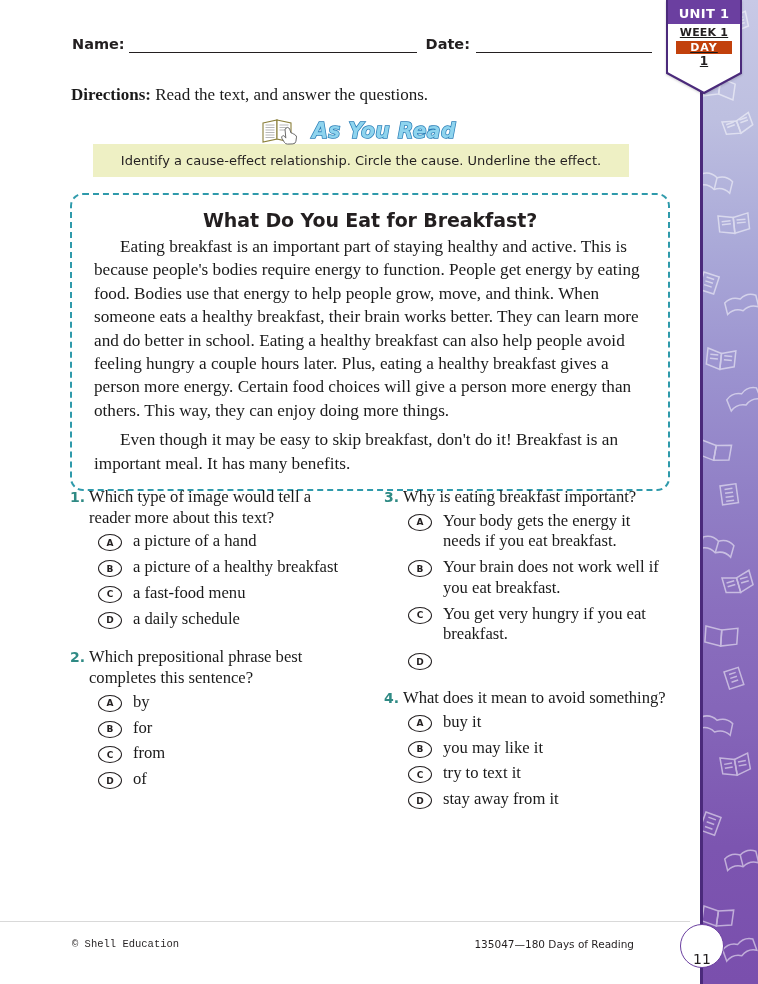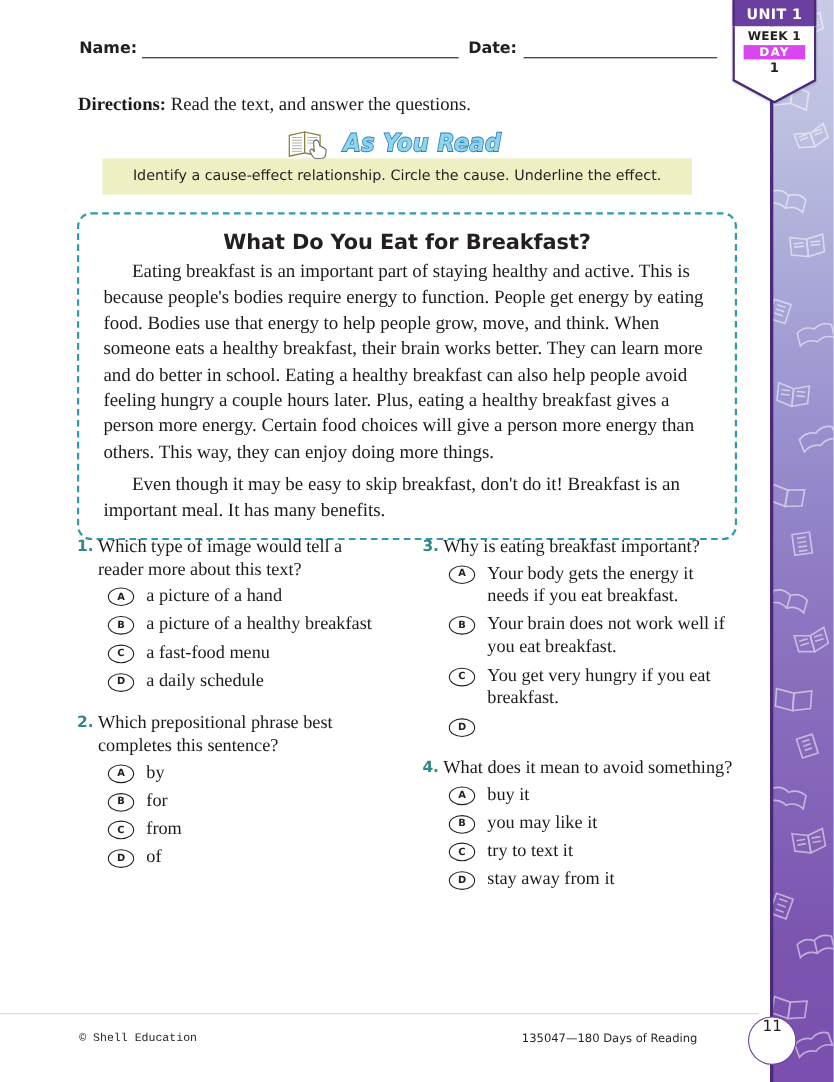--- a/index.html
+++ b/index.html
@@ -79,31 +79,32 @@
     color: #ffffff;
     letter-spacing: .3px;
     line-height: 1;
   }
   #unit-tag .white-mid {
     background: #ffffff;
     border-left: 2px solid #4b2a7b;
     border-right: 2px solid #4b2a7b;
     text-align: center;
     padding: 3px 0 2px;
+    text-decoration: underline;
   }
   #unit-tag .week-label {
     font-family: "DejaVu Sans", sans-serif;
     font-weight: bold;
     font-size: 11px;
     color: #231f20;
     letter-spacing: .2px;
     line-height: 1.15;
   }
   #unit-tag .day-bar {
-    background: #d946ef;
+    background: #c2410c;
     color: #ffffff;
     font-family: "DejaVu Sans", sans-serif;
     font-weight: bold;
     font-size: 11px;
     letter-spacing: 1px;
     margin: 1px 8px 0;
     line-height: 1.25;
   }
   #unit-tag .day-num {
     font-family: "DejaVu Sans", sans-serif;
@@ -337,21 +338,21 @@
   #page-badge {
     position: absolute;
     left: 680px;
     top: 924px;
     width: 42px;
     height: 42px;
     border-radius: 50%;
     background: #ffffff;
     border: 1.6px solid #6b3fa0;
     display: flex;
-    align-items: flex-start;
+    align-items: flex-end;
     justify-content: center;
     z-index: 9;
   }
   #page-num {
     font-family: "DejaVu Sans", sans-serif;
     font-size: 14px;
     color: #231f20;
   }
 </style>
 </head>

